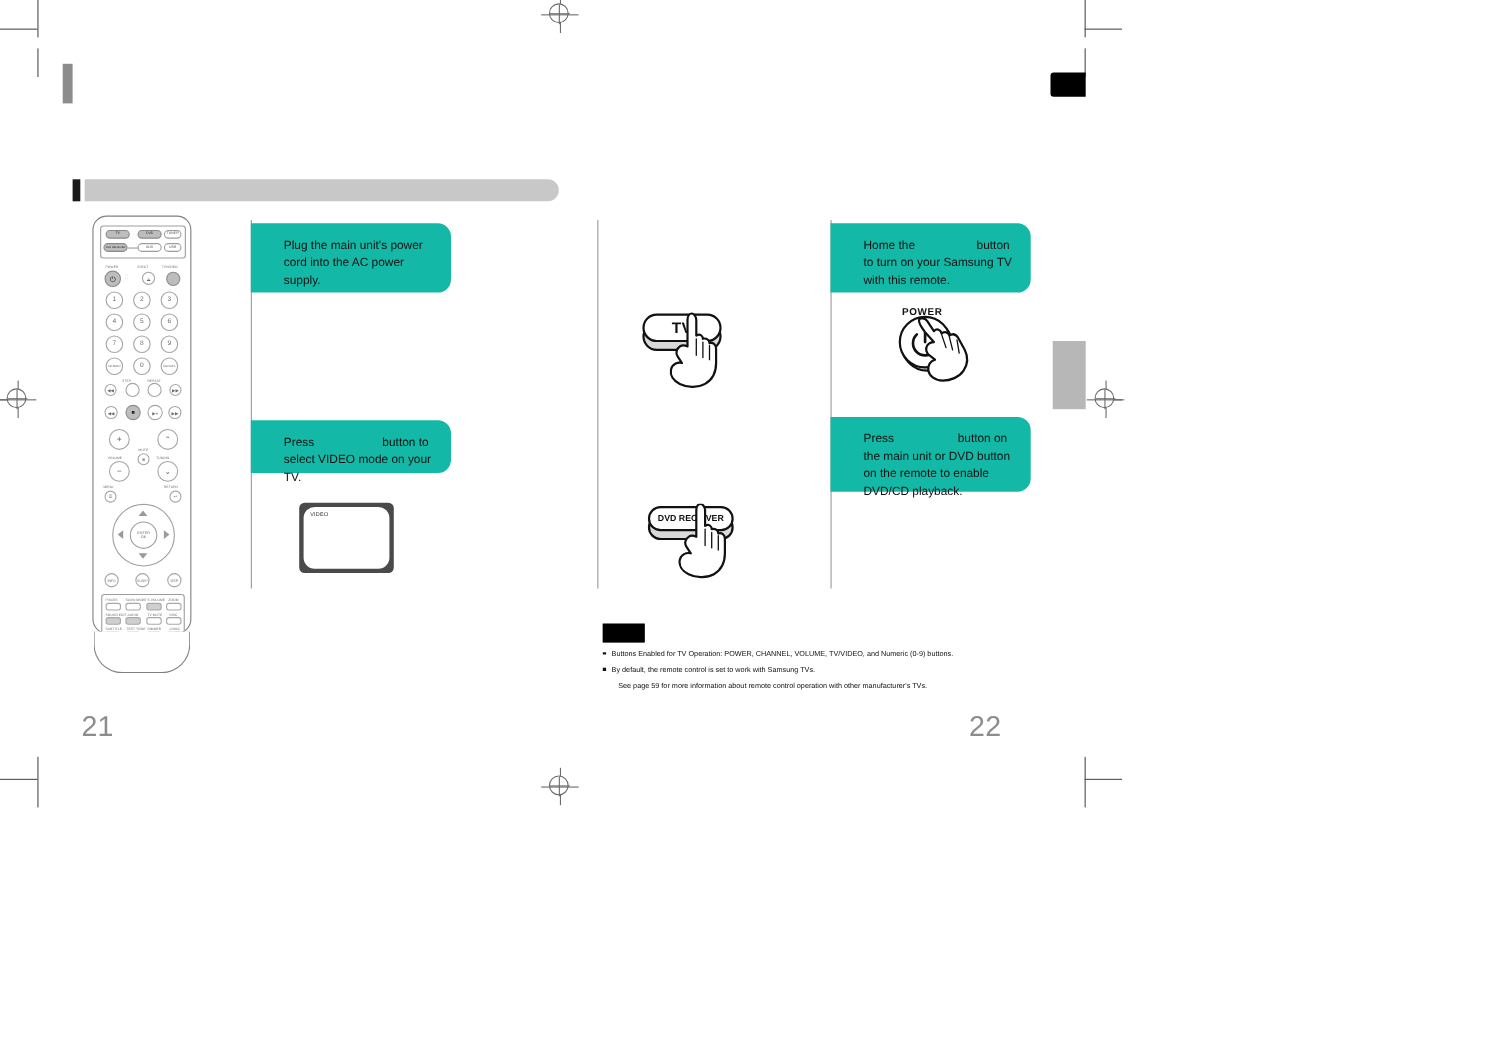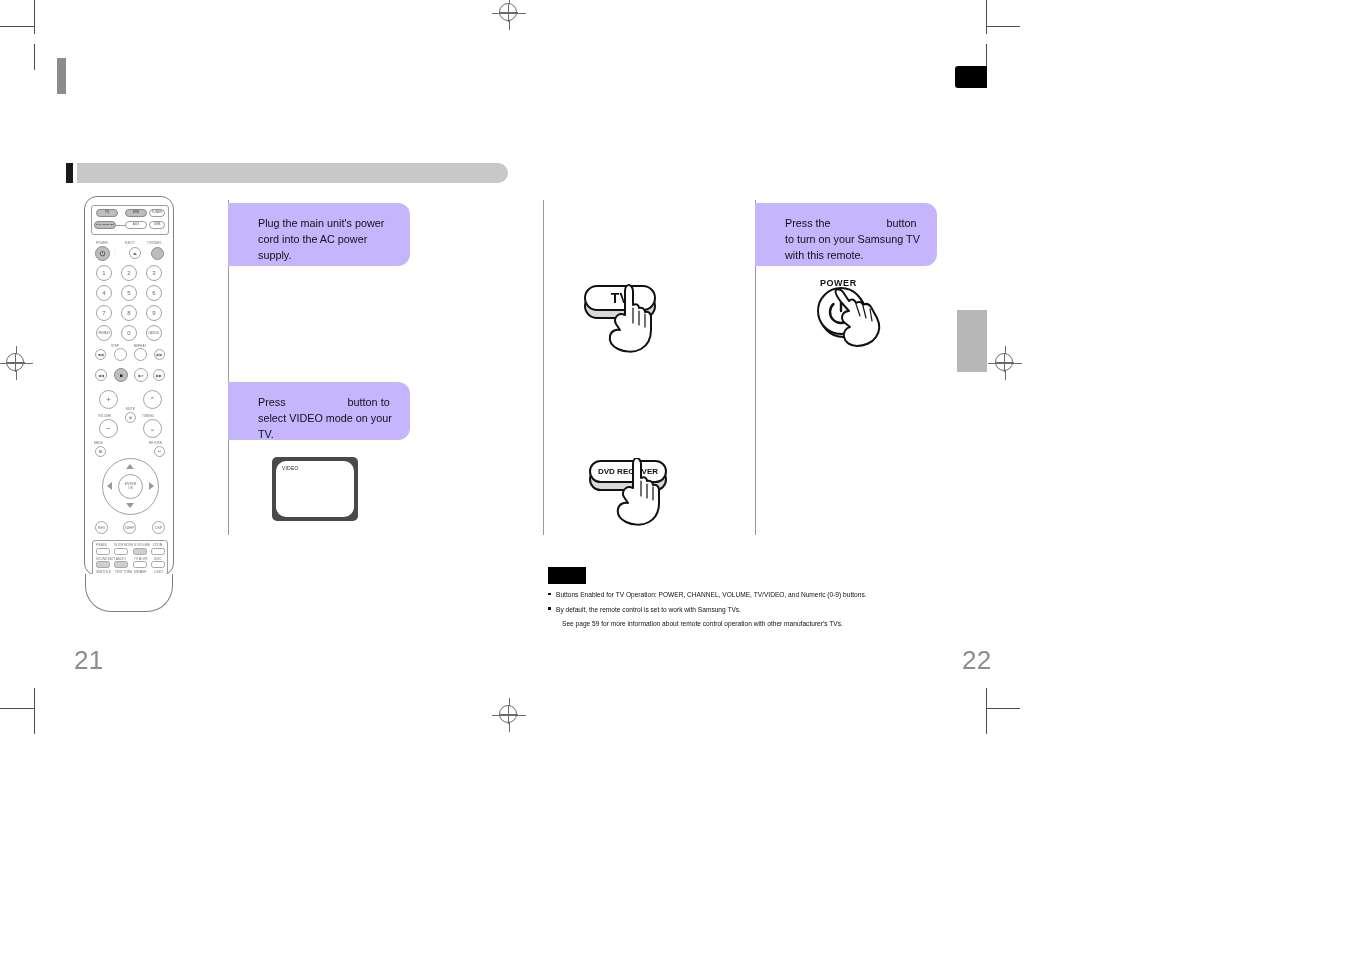--- a/index.html
+++ b/index.html
@@ -35,21 +35,21 @@
   .titlebar{position:absolute;left:11px;top:0;width:431px;height:20px;background:#c8c8c8;border-radius:0 10px 10px 0;}
   .titlebar-text{
     position:absolute;left:14px;top:2px;font-size:11px;font-weight:bold;color:#1a1a1a;line-height:16px;
   }
 
   
   .rail{position:absolute;width:1px;background:#9a9a9a;}
 
   
   .bubble{
-    position:absolute;background:#c4b5fd;border-radius:0 12px 12px 0;
+    position:absolute;background:#14b8a6;border-radius:0 12px 12px 0;
     box-sizing:border-box;padding:12px 14px 12px 30px;
     font-size:10.8px;line-height:16px;color:#111;
   }
   .bubble .gap{display:inline-block;}
 
   
   .remote-shell{
     position:absolute;left:84px;top:196px;width:90px;height:420px;
   }
   .remote-body{
@@ -278,21 +278,21 @@
       <div class="rsq fill" style="left:48px;top:377px;width:14px;height:7px;"></div>
       <div class="rsq" style="left:66px;top:377px;width:14px;height:7px;"></div>
     </div>
     <div class="remote-base"></div>
   </div>
 
   <div class="bubble" style="left:228px;top:203px;width:182px;height:63px;">
     <span>Plug the main unit's power cord into the AC power supply.</span>
   </div>
 
-  <div class="bubble" style="left:228px;top:382px;width:182px;height:58px;">
+  <div class="bubble" style="left:228px;top:382px;width:182px;height:48px;">
     <span>Press</span><span class="gap" style="width:62px;"></span><span>button to select VIDEO mode on your TV.</span>
   </div>
 
   <div class="tvset">
     <div class="tvscreen">
       <span>VIDEO</span>
     </div>
   </div>
 
 
@@ -313,43 +313,46 @@
     <div class="cap small" style="left:4px;top:2px;width:78px;height:23px;border-radius:12px;">
       <span>DVD RECEIVER</span>
     </div>
     <svg width="105" height="75" viewBox="0 0 105 75" style="position:absolute;left:0;top:0;">
       <path d="M48 6 L48 30 C48 30 44 28 41 30 C38 32 37 36 39 39 L43 45 C39 44 34 46 33 51 C32 56 35 61 41 64 C47 67 57 68 64 64 C71 60 74 53 74 45 L74 32 C74 28 71 26 68 27 C68 24 65 22 62 23 C62 20 59 18 56 20 L56 6 C56 2 53 0 52 0 C50 0 48 2 48 6 Z" fill="#ffffff" stroke="#111111" stroke-width="2" stroke-linejoin="round"></path>
       <path d="M56 23 L56 38 M62 26 L62 40 M68 29 L68 42" fill="none" stroke="#111111" stroke-width="1.2" stroke-linecap="round"></path>
     </svg>
   </div>
 
   <div class="bubble" style="left:755px;top:203px;width:182px;height:63px;">
-    <span>Press the</span><span class="gap" style="width:56px;"></span><span>button to turn on your Samsung TV with this remote.</span>
+    <span>Home the</span><span class="gap" style="width:56px;"></span><span>button to turn on your Samsung TV with this remote.</span>
   </div>
 
   <div class="btnart" style="left:805px;top:278px;width:100px;height:80px;">
     <div class="pwrlabel" style="left:15px;top:0;">POWER</div>
     <svg width="100" height="80" viewBox="0 0 100 80" style="position:absolute;left:0;top:0;">
       <circle cx="38" cy="36" r="23" fill="#d9d9d9" stroke="#111111" stroke-width="2"></circle>
       <circle cx="36" cy="33" r="23" fill="#ffffff" stroke="#111111" stroke-width="2"></circle>
       <path d="M36 22 L36 33" stroke="#111111" stroke-width="2.4" stroke-linecap="round" fill="none"></path>
       <path d="M28.5 26 A11 11 0 1 0 43.5 26" stroke="#111111" stroke-width="2.4" fill="none" stroke-linecap="round"></path>
     </svg>
     <svg width="100" height="80" viewBox="0 0 100 80" style="position:absolute;left:0;top:0;">
       <path d="M36 24 L44 33 C44 33 40 33 38 36 C36 39 37 43 40 45 L45 49 C41 50 38 54 39 59 C40 64 45 68 52 68 C59 68 67 65 71 59 C75 53 75 46 72 40 L66 29 C64 26 61 25 58 27 C57 24 54 23 51 25 C50 22 47 20 44 23 L38 14 C36 11 32 11 31 12 C29 14 33 20 36 24 Z" fill="#ffffff" stroke="#111111" stroke-width="2" stroke-linejoin="round"></path>
       <path d="M51 26 L55 38 M58 28 L61 40 M65 31 L67 43" fill="none" stroke="#111111" stroke-width="1.2" stroke-linecap="round"></path>
     </svg>
   </div>
 
+  <div class="bubble" style="left:755px;top:379px;width:182px;height:68px;">
+    <span>Press</span><span class="gap" style="width:58px;"></span><span>button on the main unit or DVD button on the remote to enable DVD/CD playback.</span>
+  </div>
 
   <div class="notebox">
     <span></span>
   </div>
   <div class="notes">
     <p><span class="bullet"></span><span>Buttons Enabled for TV Operation: POWER, CHANNEL, VOLUME, TV/VIDEO, and Numeric (0-9) buttons.</span></p>
     <p><span class="bullet"></span><span>By default, the remote control is set to work with Samsung TVs.</span></p>
     <p class="sub"><span>See page 59 for more information about remote control operation with other manufacturer's TVs.</span></p>
   </div>
 
   <div class="folio" style="left:74px;top:645px;text-align:center;">21</div>
-  <div class="folio" style="left:962px;top:645px;">22</div>
+  <div class="folio" style="left:881px;top:645px;">22</div>
 
 </div>
 
 </body></html>

